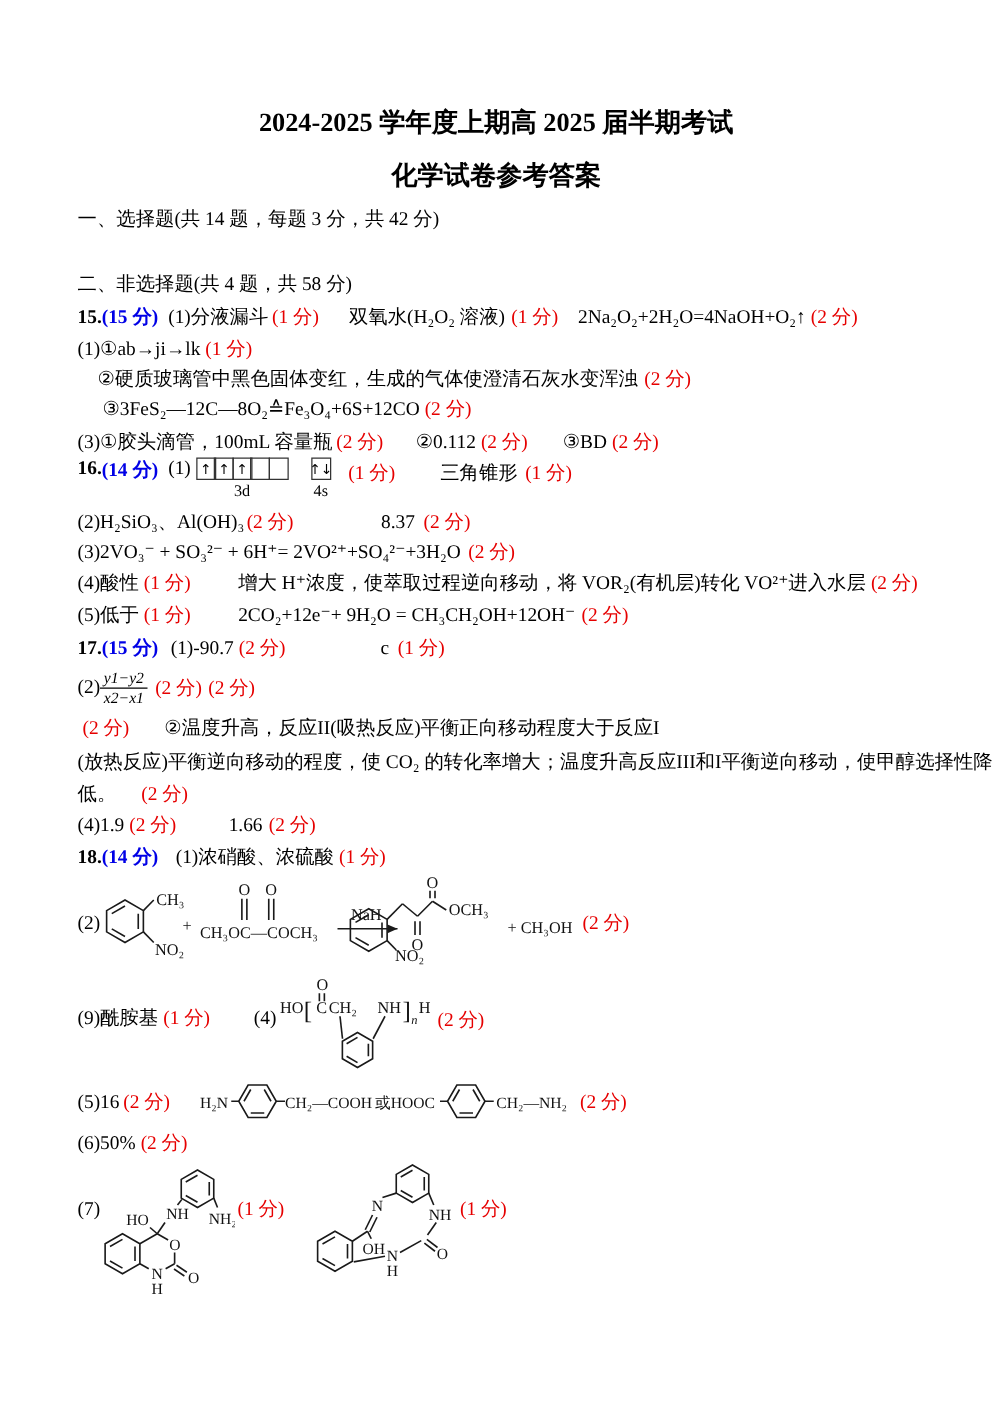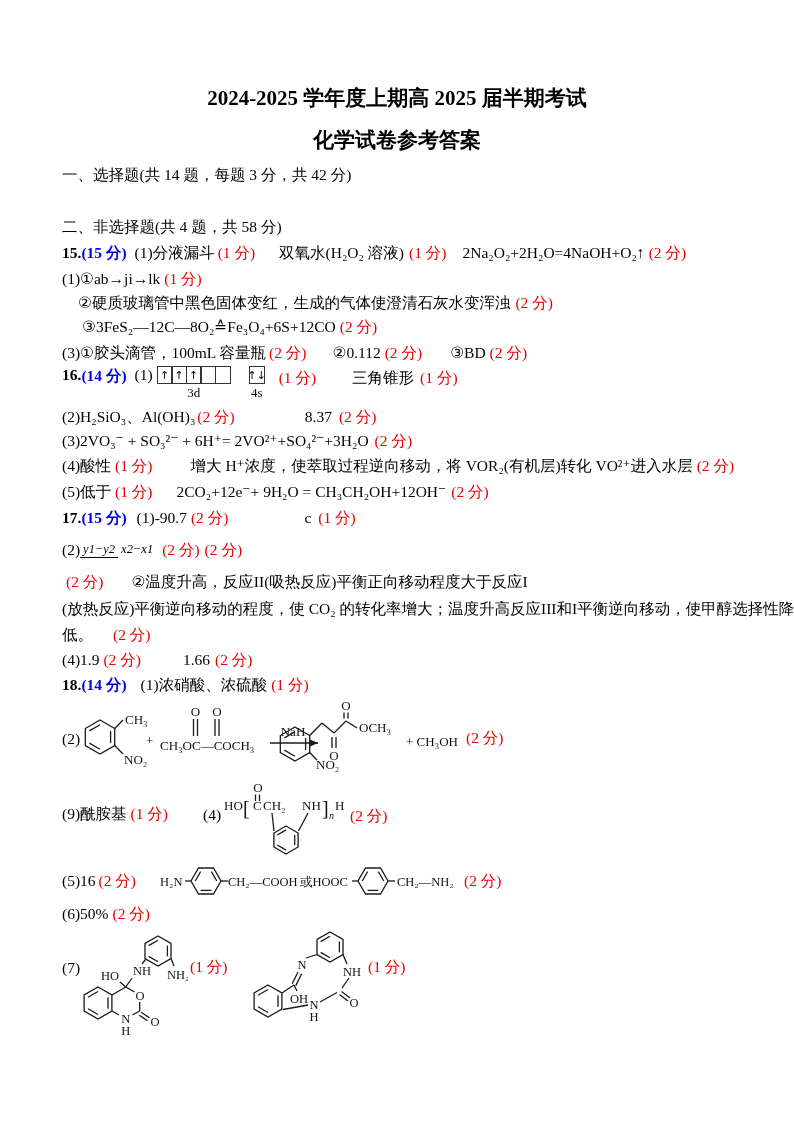--- a/index.html
+++ b/index.html
@@ -15,21 +15,21 @@
   .bold{font-weight:bold}
   
   .orbwrap{display:inline-flex;flex-direction:column;align-items:center}
   .orow{display:flex}
   .obox{width:16px;height:18px;border:1.5px solid #333;margin-left:-1.5px;display:flex;
         align-items:center;justify-content:center;font-size:11px;line-height:1;
         font-family:"DejaVu Sans",sans-serif}
   .obox:first-child{margin-left:0}
   .olabel{font-size:13px;margin-top:1px}
   
-  .frac{display:inline-flex;flex-direction:row;text-align:center;font-size:12.5px;
+  .frac{display:inline-flex;flex-direction:column;text-align:center;font-size:12.5px;
         font-style:italic;line-height:1.15}
   .fnum{border-bottom:1.2px solid #000;padding:0 3px}
   .fden{padding:0 3px}
   
   svg.struct{position:absolute}
   svg line,svg polygon{stroke:#1a1a1a;stroke-width:1.3;fill:none}
   svg polygon.fill{fill:#1a1a1a;stroke:none}
   svg text{fill:#111;font-size:13px;font-family:"Liberation Serif","DejaVu Serif","DejaVu Sans",serif}
   svg text.sm{font-size:12.5px}
   svg text.br{font-size:20px}
@@ -117,21 +117,21 @@
   </div>
   <div class="line" style="top:456px">
     <span>(4)酸性</span>
     <span class="red" style="margin-left:4px">(1 分)</span>
     <span style="margin-left:38px">增大 H⁺浓度，使萃取过程逆向移动，将 VOR₂(有机层)转化 VO²⁺进入水层</span>
     <span class="red" style="margin-left:4px">(2 分)</span>
   </div>
   <div class="line" style="top:482px">
     <span>(5)低于</span>
     <span class="red" style="margin-left:4px">(1 分)</span>
-    <span style="margin-left:24px">2CO₂+12e⁻+ 9H₂O = CH₃CH₂OH+12OH⁻</span>
+    <span style="margin-left:38px">2CO₂+12e⁻+ 9H₂O = CH₃CH₂OH+12OH⁻</span>
     <span class="red" style="margin-left:5px">(2 分)</span>
   </div>
 
   <div class="line" style="top:508px">
     <span class="bold">17.</span>
     <span class="blue">(15 分)</span>
     <span style="margin-left:10px">(1)-90.7</span>
     <span class="red" style="margin-left:4px">(2 分)</span>
     <span style="margin-left:76px">c</span>
     <span class="red" style="margin-left:7px">(1 分)</span>

